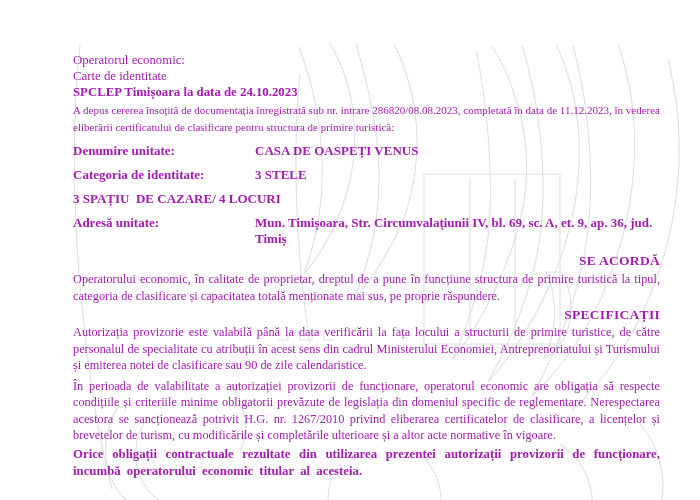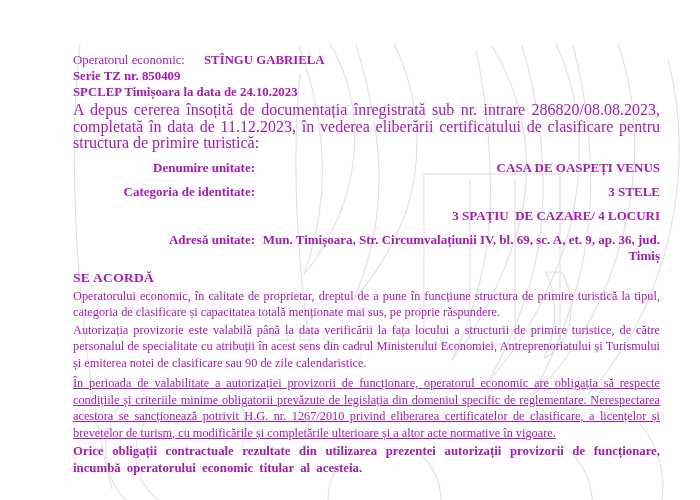--- a/index.html
+++ b/index.html
@@ -28,49 +28,49 @@
     z-index: 1;
   }
 
   
   .hdr-row { display: flex; line-height: 16px; font-size: 12.8px; }
   .hdr-row .lbl { width: 131px; flex: 0 0 131px; }
   .hdr-row .val { font-weight: bold; white-space: pre-wrap; }
 
   .intro {
     margin-top: 2px;
-    font-size: 16px;
+    font-size: 11px;
     line-height: 16.5px;
     text-align: justify;
   }
 
   
-  .details { margin-top: 0; text-align: right; }
+  .details { margin-top: 0; }
   .detail-row { display: flex; margin-top: 8px; line-height: 16px; font-size: 13px; font-weight: bold; }
   .detail-row .lbl { width: 182px; flex: 0 0 182px; }
   .detail-row .val { flex: 1; white-space: pre-wrap; }
 
   .heading {
-    text-align: left;
+    text-align: right;
     font-weight: bold;
     font-size: 13.5px;
     line-height: 16px;
     letter-spacing: 0.3px;
   }
   .heading.acorda { margin-top: 6px; }
   .heading.spec   { margin-top: 3px; }
 
   .para {
     font-size: 12.3px;
     line-height: 16.5px;
     text-align: justify;
   }
   .para.acorda-body { margin-top: 2px; }
   .para.spec-1 { margin-top: 1px; }
-  .para.spec-2 { margin-top: 4px; text-decoration: underline; }
+  .para.spec-2 { margin-top: 4px; }
 
   .closing {
     margin-top: 2px;
     font-size: 12.8px;
     line-height: 17px;
     text-align: justify;
     font-weight: bold;
     word-spacing: 3px;
   }
 </style>
@@ -105,24 +105,23 @@
       <path d="M340,420 C322,444 324,476 348,496 M420,410 C444,432 448,468 430,496"></path>
       <path d="M560,400 C590,420 600,456 586,490 M640,380 C664,408 670,448 654,486"></path>
       <path d="M230,340 C246,360 250,386 240,408"></path>
     </g>
   </svg>
 
   <div class="content">
 
     <div class="hdr-row">
       <span class="lbl">Operatorul economic:</span>
-      <span class="val">STÎNGU GABRIELA</span>
     </div>
     <div class="hdr-row">
-      <span class="val">Serie TZ nr. 850409</span>
+      <span class="lbl">Carte de identitate</span>
     </div>
     <div class="hdr-row">
       <span class="val">SPCLEP Timișoara la data de 24.10.2023</span>
     </div>
 
     <p class="intro">A depus cererea însoțită de documentația înregistrată sub nr. intrare 286820/08.08.2023, completată în data de 11.12.2023, în vederea eliberării certificatului de clasificare pentru structura de primire turistică:</p>
 
     <div class="details">
       <div class="detail-row">
         <span class="lbl">Denumire unitate:</span>
@@ -137,19 +136,20 @@
       </div>
       <div class="detail-row">
         <span class="lbl">Adresă unitate:</span>
         <span class="val">Mun. Timișoara, Str. Circumvalațiunii IV, bl. 69, sc. A, et. 9, ap. 36, jud. Timiș</span>
       </div>
     </div>
 
     <div class="heading acorda">SE ACORDĂ</div>
     <p class="para acorda-body">Operatorului economic, în calitate de proprietar, dreptul de a pune în funcțiune structura de primire turistică la tipul, categoria de clasificare și capacitatea totală menționate mai sus, pe proprie răspundere.</p>
 
+    <div class="heading spec">SPECIFICAȚII</div>
     <p class="para spec-1">Autorizația provizorie este valabilă până la data verificării la fața locului a structurii de primire turistice, de către personalul de specialitate cu atribuții în acest sens din cadrul Ministerului Economiei, Antreprenoriatului și Turismului și emiterea notei de clasificare sau 90 de zile calendaristice.</p>
     <p class="para spec-2">În perioada de valabilitate a autorizației provizorii de funcționare, operatorul economic are obligația să respecte condițiile și criteriile minime obligatorii prevăzute de legislația din domeniul specific de reglementare. Nerespectarea acestora se sancționează potrivit H.G. nr. 1267/2010 privind eliberarea certificatelor de clasificare, a licențelor și brevetelor de turism, cu modificările și completările ulterioare și a altor acte normative în vigoare.</p>
 
     <p class="closing">Orice obligații contractuale rezultate din utilizarea prezentei autorizații provizorii de funcționare, incumbă operatorului economic titular al acesteia.</p>
 
   </div>
 </div>
 
 </body></html>

